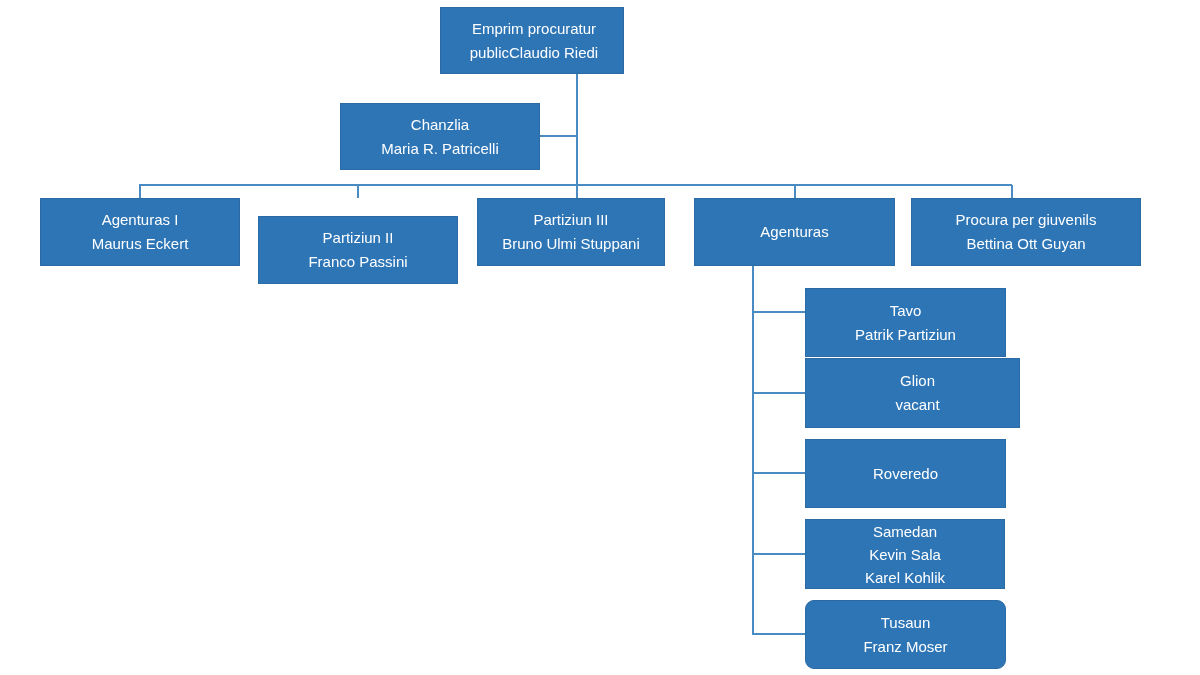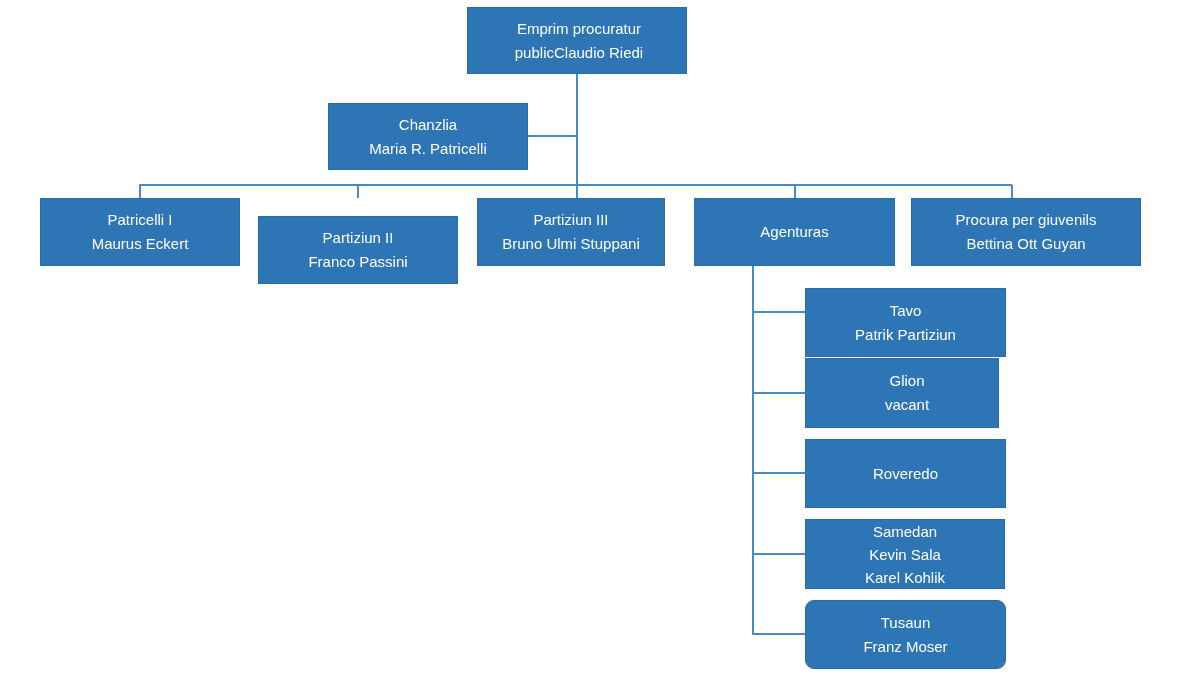--- a/index.html
+++ b/index.html
@@ -51,32 +51,32 @@
   <div class="conn v" style="left:357px;top:185px;height:13px;"></div>
   <div class="conn v" style="left:794px;top:185px;height:13px;"></div>
   <div class="conn v" style="left:1011px;top:185px;height:13px;"></div>
   <div class="conn v" style="left:752px;top:266px;height:369px;"></div>
   <div class="conn h" style="left:753px;top:311px;width:52px;"></div>
   <div class="conn h" style="left:753px;top:392px;width:52px;"></div>
   <div class="conn h" style="left:753px;top:472px;width:52px;"></div>
   <div class="conn h" style="left:753px;top:553px;width:52px;"></div>
   <div class="conn h" style="left:753px;top:633px;width:52px;"></div>
 
-  <div class="node" style="left:467px;top:7px;width:220px;height:67px;padding-left:10px;">
+  <div class="node" style="left:440px;top:7px;width:184px;height:67px;padding-left:10px;">
     <span>Emprim procuratur</span>
     <span>publicClaudio Riedi</span>
   </div>
 
-  <div class="node" style="left:328px;top:103px;width:200px;height:67px;">
+  <div class="node" style="left:340px;top:103px;width:200px;height:67px;">
     <span>Chanzlia</span>
     <span>Maria R. Patricelli</span>
   </div>
 
   <div class="node" style="left:40px;top:198px;width:200px;height:68px;">
-    <span>Patricelli I</span>
+    <span>Agenturas I</span>
     <span>Maurus Eckert</span>
   </div>
 
   <div class="node" style="left:258px;top:216px;width:200px;height:68px;">
     <span>Partiziun II</span>
     <span>Franco Passini</span>
   </div>
 
   <div class="node" style="left:477px;top:198px;width:188px;height:68px;">
     <span>Partiziun III</span>
@@ -90,21 +90,21 @@
   <div class="node" style="left:911px;top:198px;width:230px;height:68px;">
     <span>Procura per giuvenils</span>
     <span>Bettina Ott Guyan</span>
   </div>
 
   <div class="node" style="left:805px;top:288px;width:201px;height:69px;">
     <span>Tavo</span>
     <span>Patrik Partiziun</span>
   </div>
 
-  <div class="node" style="left:805px;top:358px;width:194px;height:70px;padding-left:16px;">
+  <div class="node" style="left:805px;top:358px;width:215px;height:70px;padding-left:16px;">
     <span>Glion</span>
     <span>vacant</span>
   </div>
 
   <div class="node" style="left:805px;top:439px;width:201px;height:69px;">
     <span>Roveredo</span>
   </div>
 
   <div class="node" style="left: 805px; top: 519px; width: 200px; height: 70px; line-height: 23px;">
     <span>Samedan</span>

